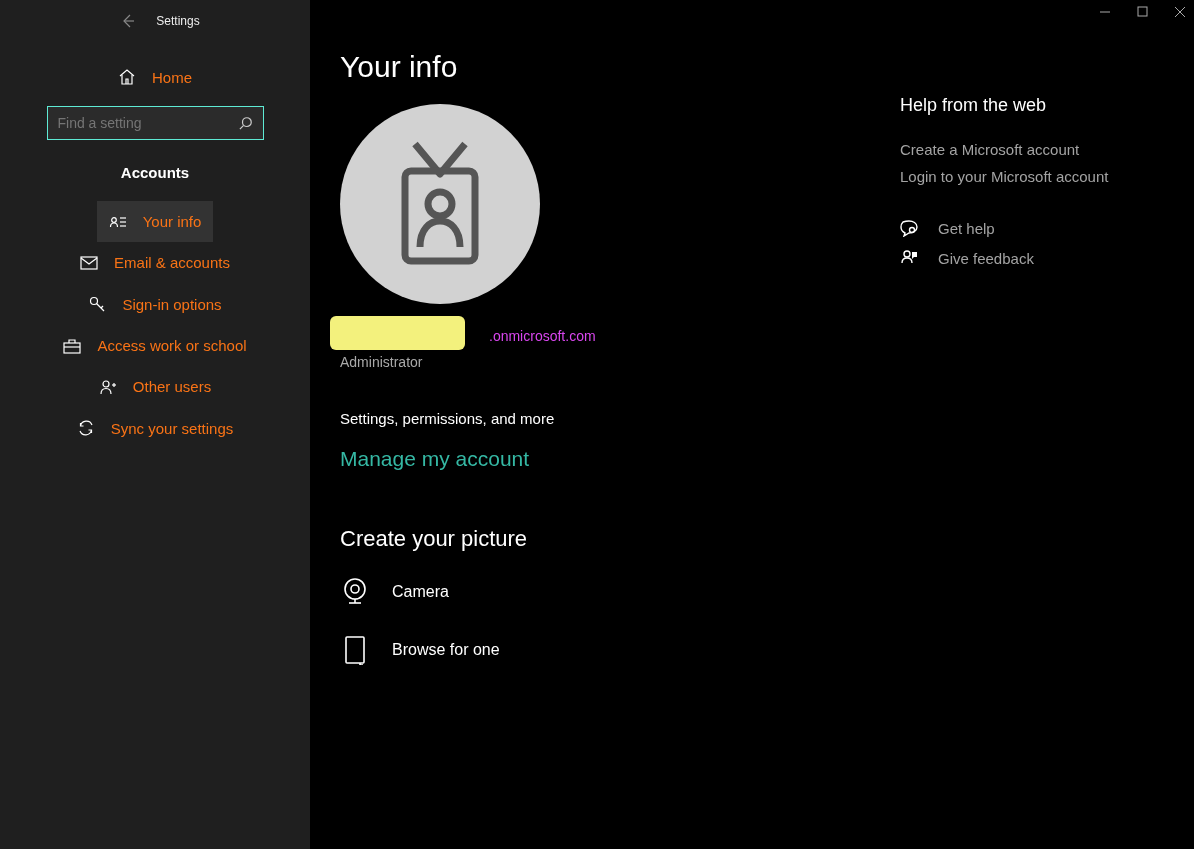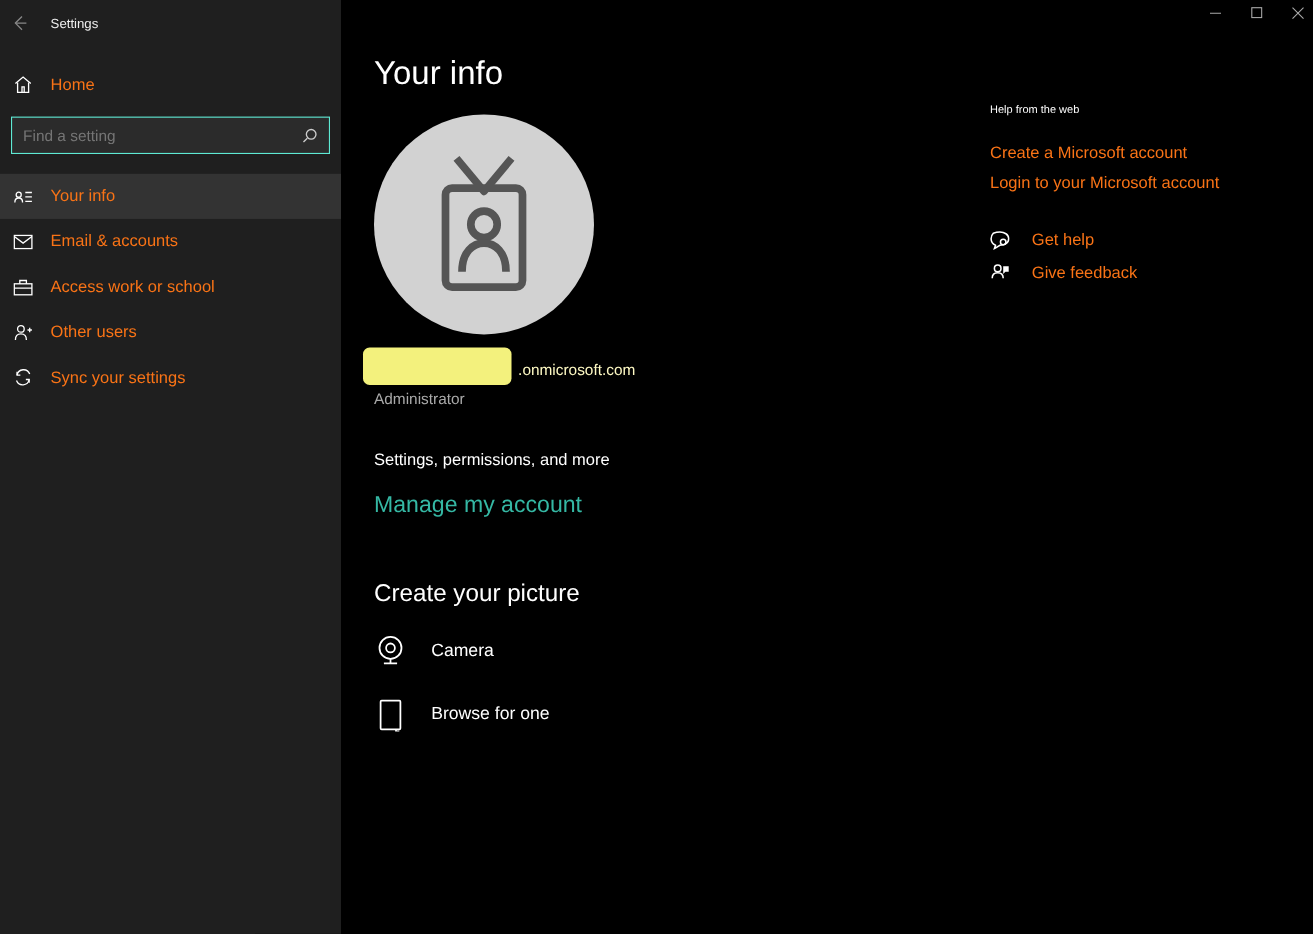--- a/index.html
+++ b/index.html
@@ -14,20 +14,21 @@
   }
   .app { display: flex; width: 100%; height: 100%; }
 
   
   .sidebar {
     width: 310px;
     background: #1f1f1f;
     display: flex;
     flex-direction: column;
     padding-top: 6px;
+    align-items: center;
   }
   .sidebar .top-row {
     display: flex;
     align-items: center;
     gap: 20px;
     height: 30px;
     padding-left: 10px;
     margin-bottom: 20px;
   }
   .back-icon { color: #888; }
@@ -112,34 +113,34 @@
   }
   .redacted {
     width: 135px; height: 34px;
     background: #f3f17d;
     border-radius: 6px;
     margin: 4px 0 0 -10px;
   }
   
   .email-wrap { display:flex; align-items:center; }
   .email-wrap .redacted { margin: 4px 0 0 -10px; }
-  .email-wrap .email-tail { color:#fef9c3; font-size:14px; margin-left:6px; margin-top:10px;}
+  .email-wrap .email-tail { color:#d946ef; font-size:14px; margin-left:24px; margin-top:10px;}
   .role { color:#a9a9a9; font-size:14px; margin-top:4px; }
 
   .sub-label { font-size:15px; margin-top:40px; }
   .link { color:#35b8a4; font-size:21px; margin-top:20px; cursor:pointer; }
 
   h2.section { font-weight:400; font-size:22px; margin-top:55px; margin-bottom:25px; }
 
   .pic-option { display:flex; align-items:center; gap:22px; margin-bottom:28px; cursor:pointer;}
   .pic-option .picon { width:30px; display:flex; justify-content:center; }
 
   
-  .help-title { font-size:10px; margin-bottom:25px; }
-  .help-link { color:#f97316; font-size:15px; margin-bottom:10px; cursor:pointer; display:block;}
+  .help-title { font-size:18px; margin-bottom:25px; }
+  .help-link { color:#a3a3a3; font-size:15px; margin-bottom:10px; cursor:pointer; display:block;}
   .aux-row { display:flex; align-items:center; gap:18px; margin-top:12px;}
   .aux-row .aicon { width:20px; color:#fff;}
   .aux-block { margin-top:34px;}
 
   svg { display:block; }
 </style>
 </head>
 <body>
 
 <div class="app">
@@ -172,20 +173,21 @@
         <input type="text" placeholder="Find a setting" style="">
         <span class="sicon">
           <svg width="14" height="14" viewBox="0 0 16 16" stroke="#ccc" stroke-width="1.4" fill="none">
             <circle cx="7" cy="7" r="5"></circle>
               <path d="M11 11 L15 15"></path>
           </svg>
         </span>
       </div>
     </div>
 
+    <div class="section-title">Accounts</div>
 
     <div class="nav-item selected">
       <span class="nav-icon">
         <svg width="18" height="16" viewBox="0 0 18 16" stroke="#fff" stroke-width="1.2" fill="none">
           <circle cx="5" cy="6" r="2.3"></circle>
             <path d="M1.5 13 C1.5 10 3 9 5 9 C7 9 8.5 10 8.5 13"></path>
           <path d="M11 4 H17"></path>
             <path d="M11 8 H17"></path>
             <path d="M11 12 H17"></path>
         </svg>
@@ -196,20 +198,30 @@
     <div class="nav-item">
       <span class="nav-icon">
         <svg width="18" height="14" viewBox="0 0 18 14" stroke="#fff" stroke-width="1.2" fill="none">
           <rect x="1" y="1" width="16" height="12"></rect>
             <path d="M1 2 L9 8 L17 2"></path>
         </svg>
       </span>
       <span>Email &amp; accounts</span>
     </div>
 
+    <div class="nav-item">
+      <span class="nav-icon">
+        <svg width="18" height="18" viewBox="0 0 18 18" stroke="#fff" stroke-width="1.2" fill="none">
+          <circle cx="6" cy="6" r="3.5"></circle>
+            <path d="M8.5 8.5 L16 16"></path>
+            <path d="M13 13 L15 11"></path>
+        </svg>
+      </span>
+      <span>Sign-in options</span>
+    </div>
 
     <div class="nav-item">
       <span class="nav-icon">
         <svg width="18" height="16" viewBox="0 0 18 16" stroke="#fff" stroke-width="1.2" fill="none">
           <rect x="1" y="5" width="16" height="10"></rect>
             <path d="M6 5 V2 H12 V5"></path>
             <path d="M1 9 H17"></path>
         </svg>
       </span>
       <span>Access work or school</span>

